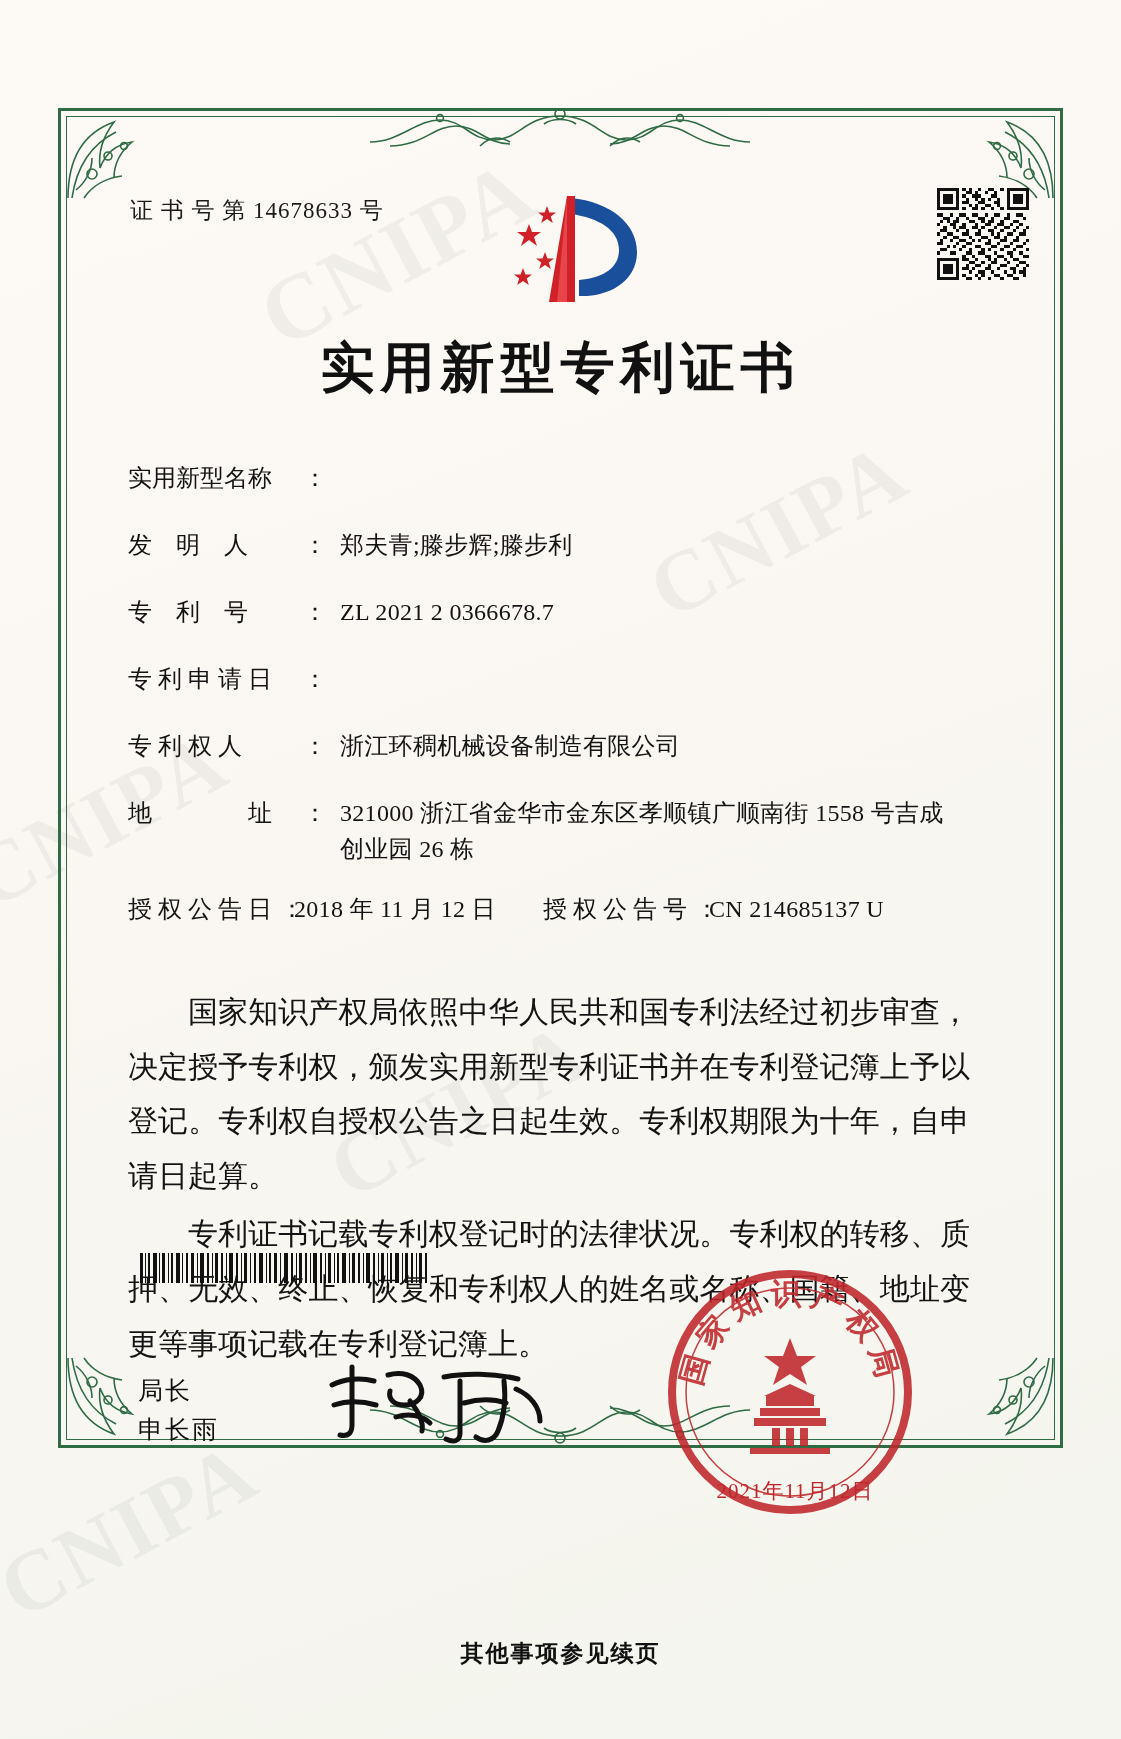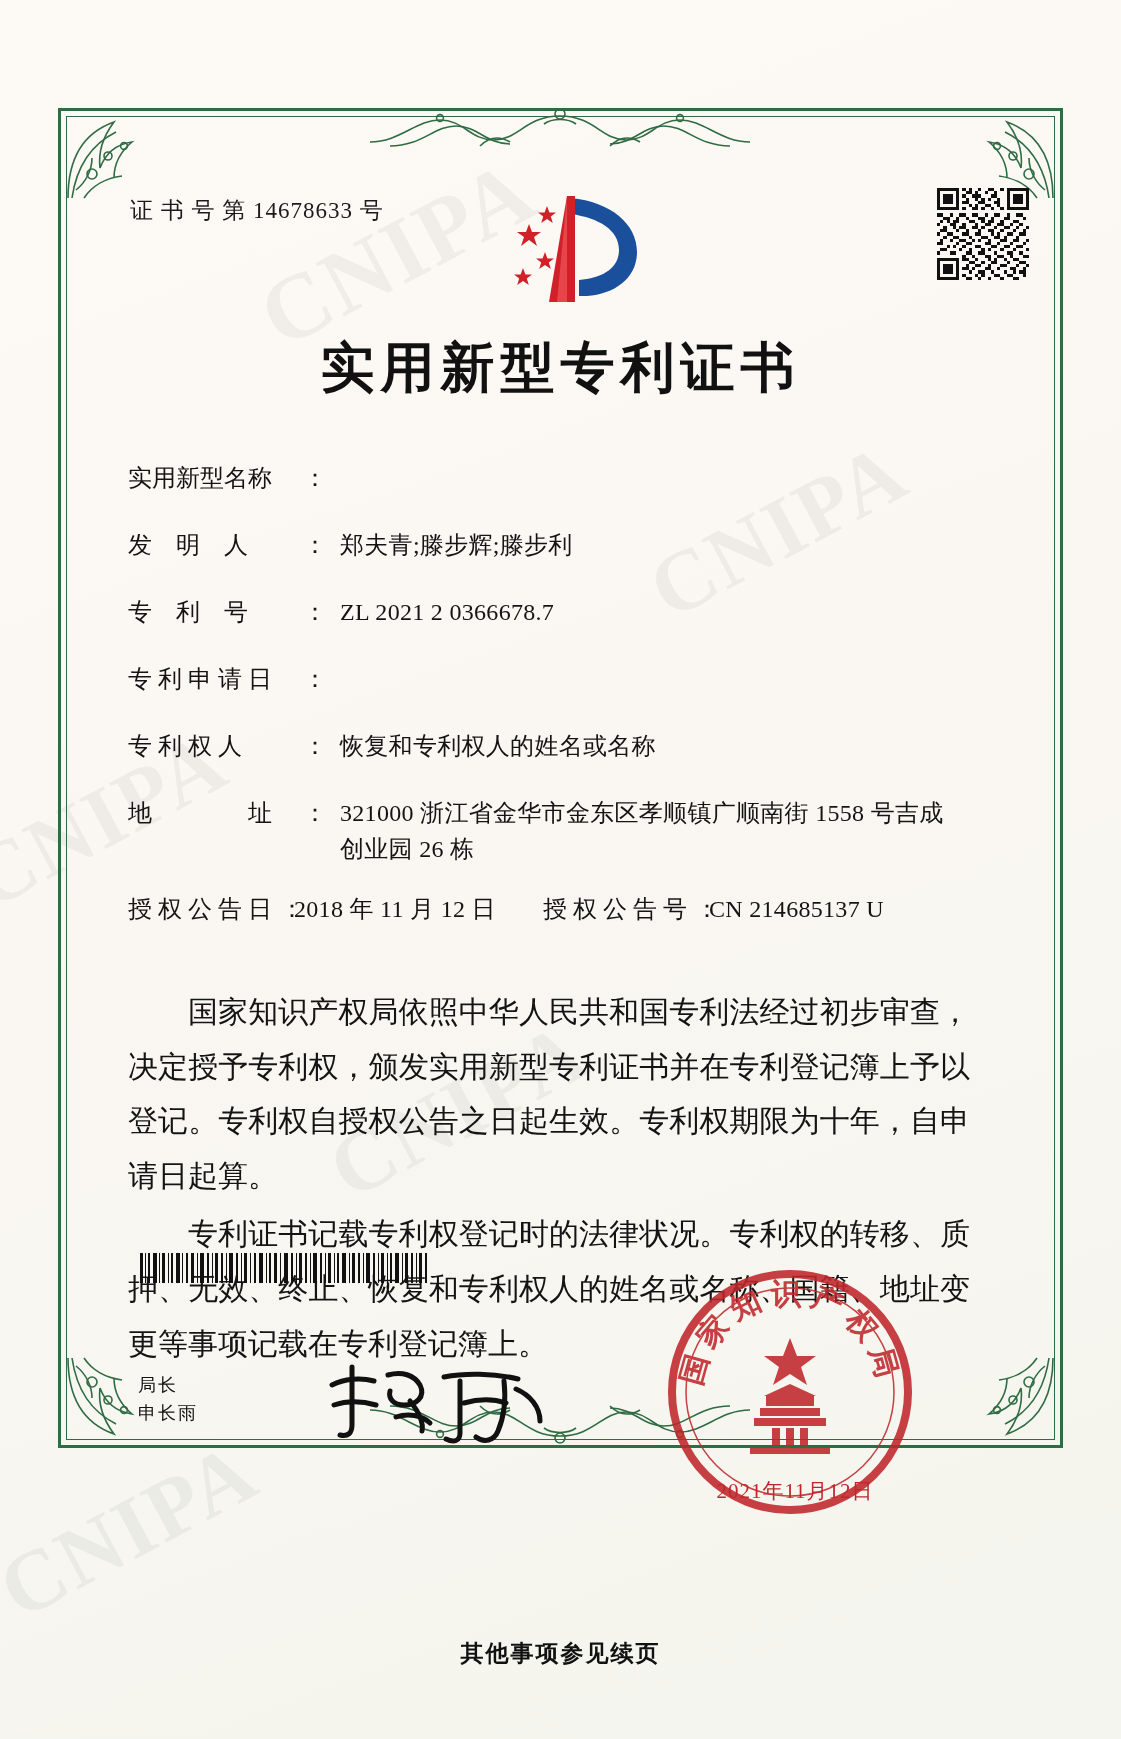--- a/index.html
+++ b/index.html
@@ -196,21 +196,21 @@
     width: 290px;
     height: 30px;
   }
   #barcode svg { display: block; width: 100%; height: 100%; }
 
   
   #director-block {
     position: absolute;
     left: 138px;
     top: 1372px;
-    font-size: 18px;
+    font-size: 25px;
     line-height: 1.55;
     color: #111;
     letter-spacing: 2px;
   }
   #signature {
     position: absolute;
     left: 318px;
     top: 1355px;
     width: 240px;
     height: 95px;
@@ -586,21 +586,21 @@
     </div>
 
     <div class="field-row">
       <span class="field-label">专 利 申 请 日</span>
       <span class="field-colon">：</span>
     </div>
 
     <div class="field-row">
       <span class="field-label">专 利 权 人</span>
       <span class="field-colon">：</span>
-      <span class="field-value">恢复和专利权人的姓名或名称</span>
+      <span class="field-value">浙江环稠机械设备制造有限公司</span>
     </div>
 
     <div class="field-row" style="margin-bottom:24px;">
       <span class="field-label">地　　　　址</span>
       <span class="field-colon">：</span>
       <span class="field-value">
         <span>321000 浙江省金华市金东区孝顺镇广顺南街 1558 号吉成</span>
         <span class="line2">创业园 26 栋</span>
       </span>
     </div>

